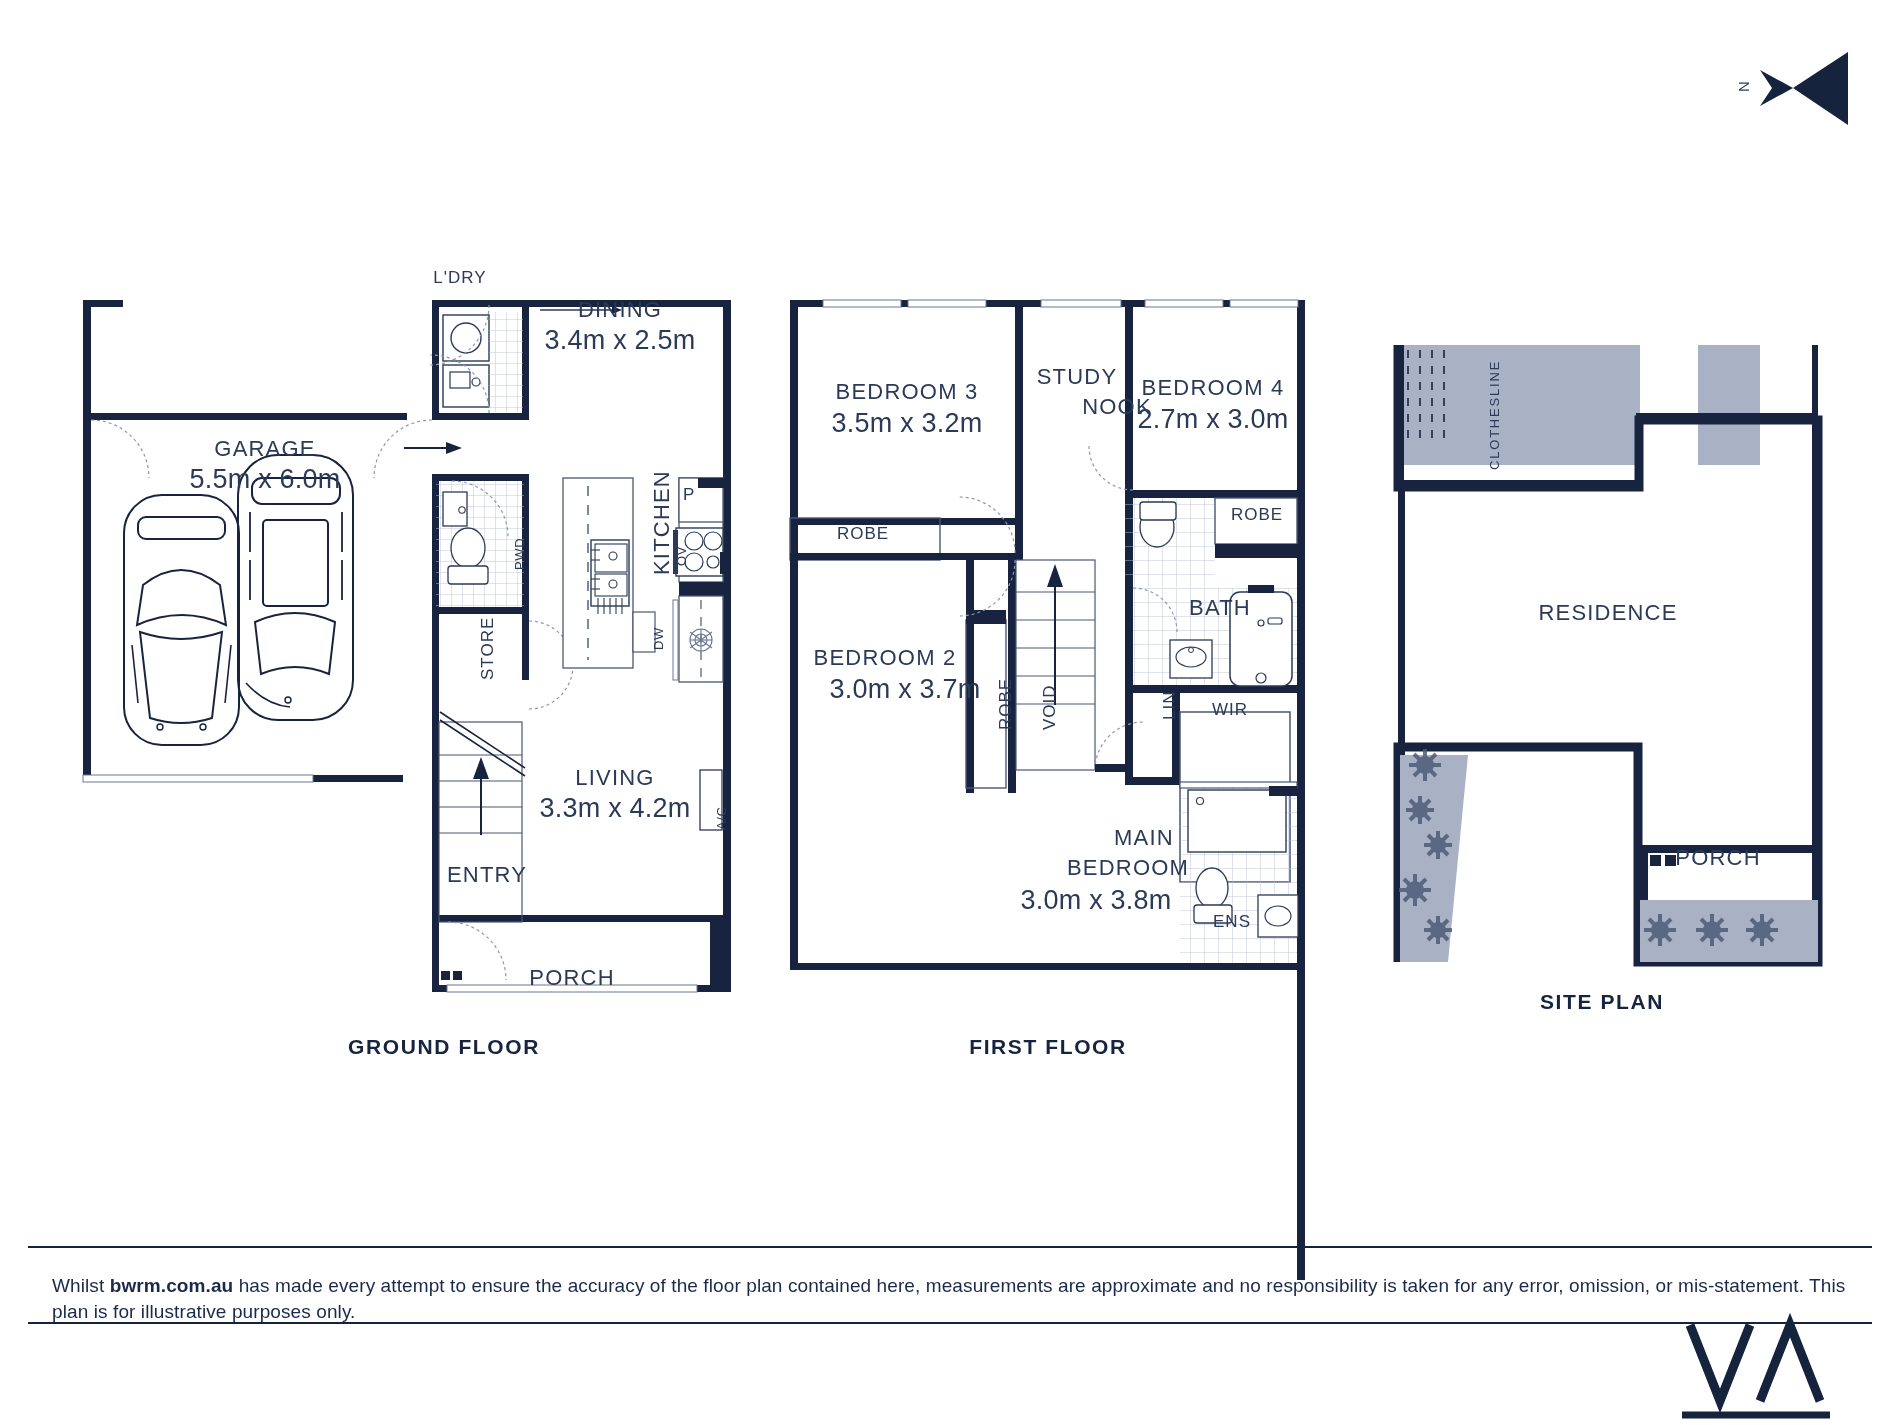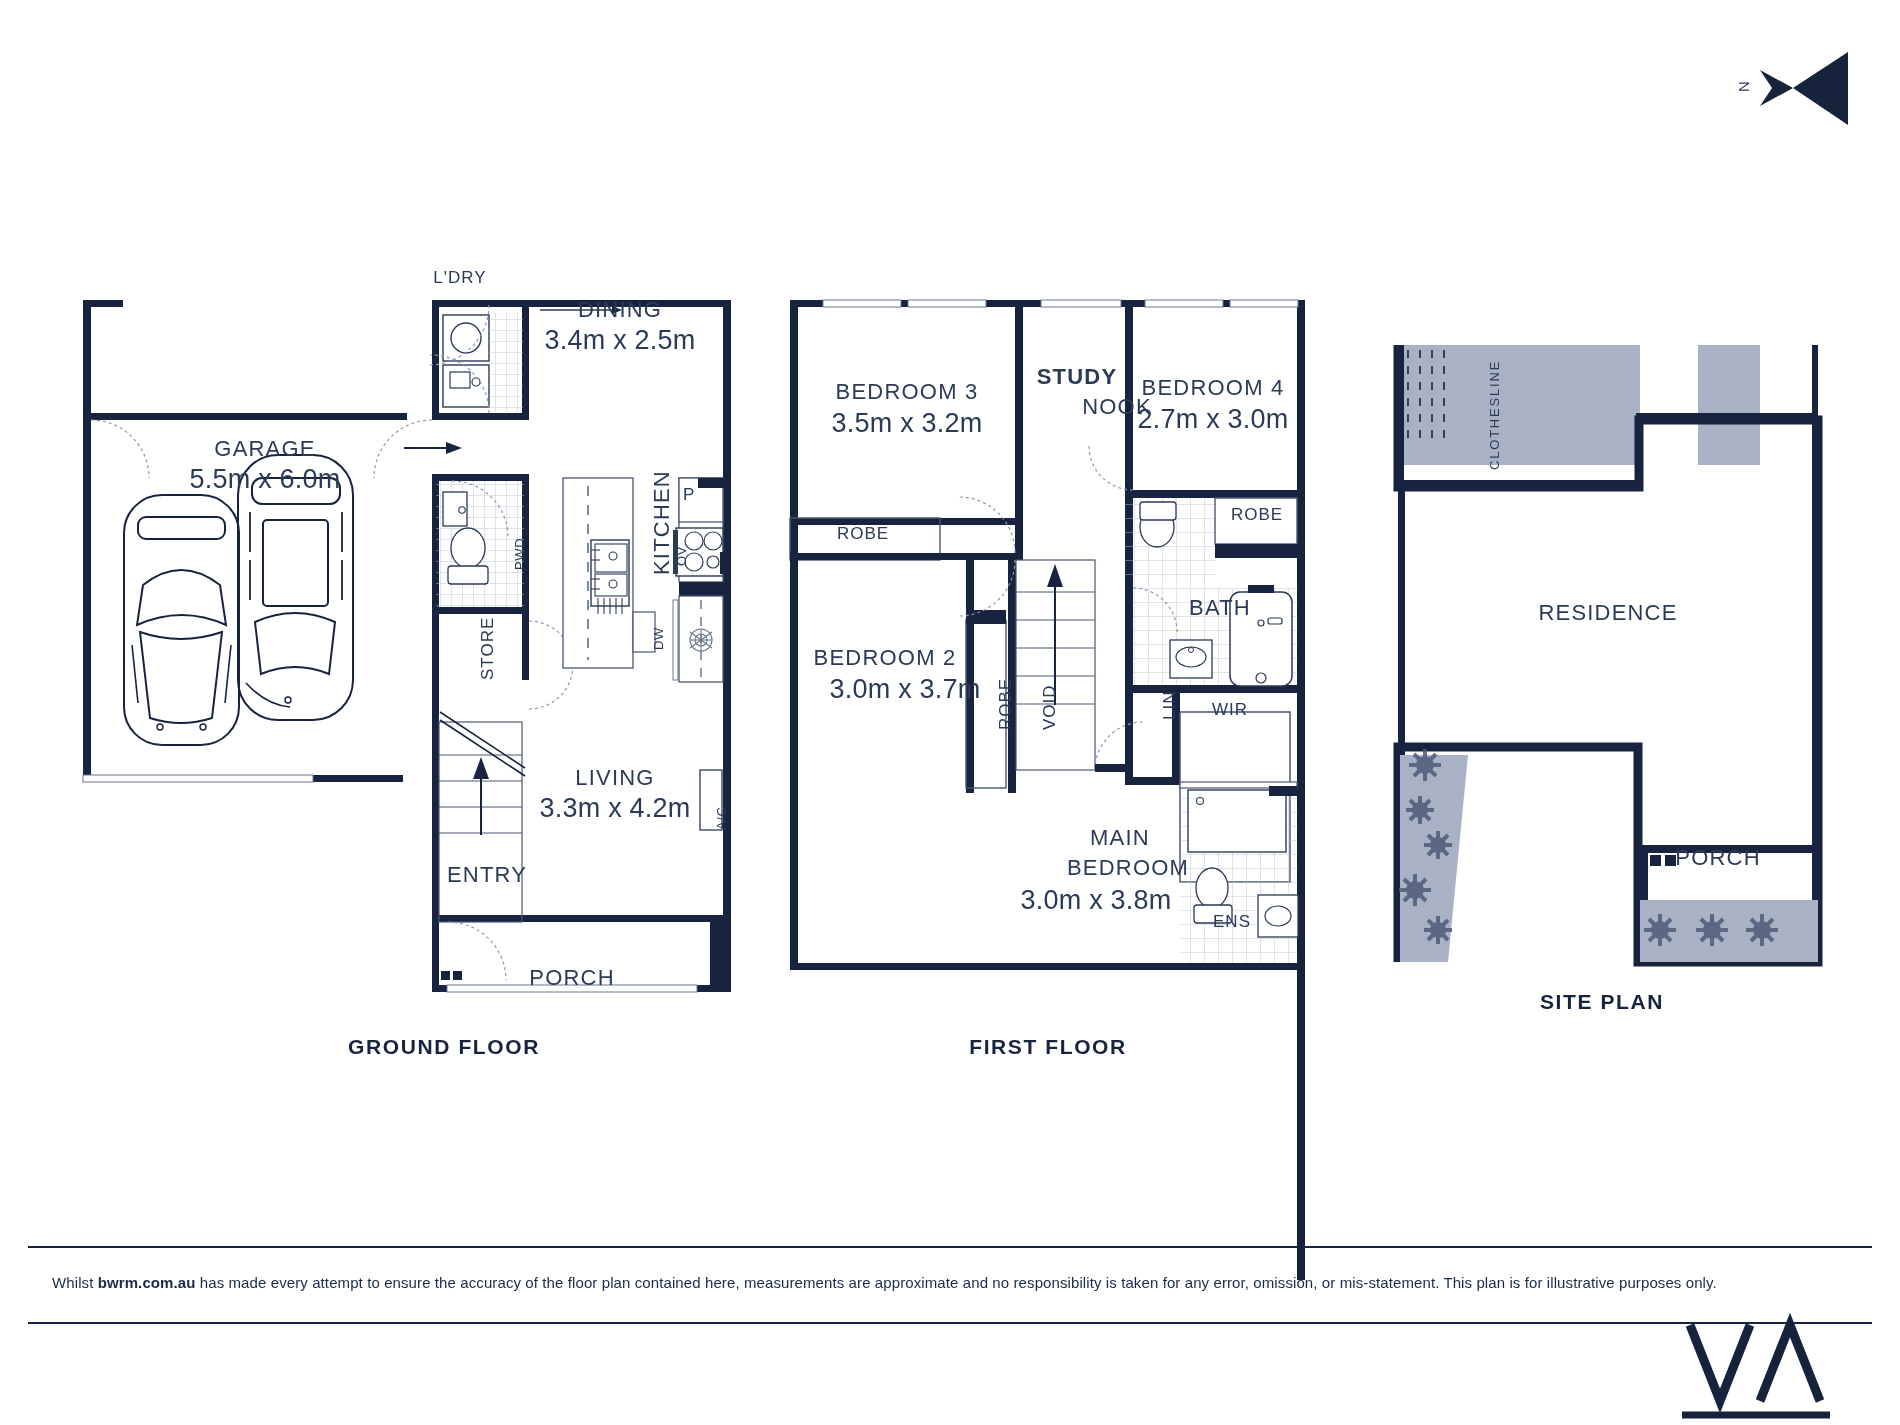--- a/index.html
+++ b/index.html
@@ -25,21 +25,21 @@
     position:absolute;font-size:21px;font-weight:bold;letter-spacing:1.6px;
     color:#17243f;transform:translateX(-50%);
   }
 
   
   .footer-rule{
     position:absolute;left:28px;right:28px;height:2px;background:#16233d;
   }
   .disclaimer{
     position:absolute;left:52px;right:52px;
-    font-size:15px;line-height:1.35;color:#1b2a4a;letter-spacing:.1px;
+    font-size:19px;line-height:1.35;color:#1b2a4a;letter-spacing:.1px;
   }
   .disclaimer b{font-weight:bold;}
   .address{
     position:absolute;left:62px;font-size:37px;font-weight:bold;letter-spacing:.3px;color:#101d33;
   }
 </style>
 </head>
 <body>
 
 <div class="stage">
@@ -430,24 +430,24 @@
   
   <div class="lbl room-name center" style="left:907px;top:379px;">BEDROOM 3</div>
   <div class="lbl room-dim center" style="left:907px;top:408px;">3.5m x 3.2m</div>
 
   <div class="lbl room-name center" style="left:885px;top:645px;">BEDROOM 2</div>
   <div class="lbl room-dim center" style="left:885px;top:674px;margin-left:20px;">3.0m x 3.7m</div>
 
   <div class="lbl room-name center" style="left:1213px;top:375px;">BEDROOM 4</div>
   <div class="lbl room-dim center" style="left:1213px;top:404px;">2.7m x 3.0m</div>
 
-  <div class="lbl room-name center" style="left:1077px;top:364px;font-weight:bold;">STUDY</div>
+  <div class="lbl room-name center" style="left:1077px;top:364px;">STUDY</div>
   <div class="lbl room-name center" style="left:1077px;top:394px;margin-left:40px;">NOOK</div>
 
-  <div class="lbl room-name center" style="left:1120px;top:825px;text-align:center;">MAIN</div>
+  <div class="lbl room-name center" style="left:1144px;top:825px;text-align:center;">MAIN</div>
   <div class="lbl room-name center" style="left:1128px;top:855px;">BEDROOM</div>
   <div class="lbl room-dim center" style="left:1096px;top:885px;">3.0m x 3.8m</div>
 
   <div class="lbl room-name center" style="left:1220px;top:595px;">BATH</div>
 
   <div class="lbl small-lbl center" style="left:863px;top:524px;">ROBE</div>
   <div class="lbl small-lbl center" style="left:1257px;top:505px;">ROBE</div>
   <div class="lbl small-lbl" style="left:996px;top:730px;transform:rotate(-90deg);transform-origin:left top;">ROBE</div>
   <div class="lbl small-lbl" style="left:1040px;top:730px;transform:rotate(-90deg);transform-origin:left top;">VOID</div>
   <div class="lbl small-lbl" style="left:1160px;top:720px;transform:rotate(-90deg);transform-origin:left top;">LIN</div>

